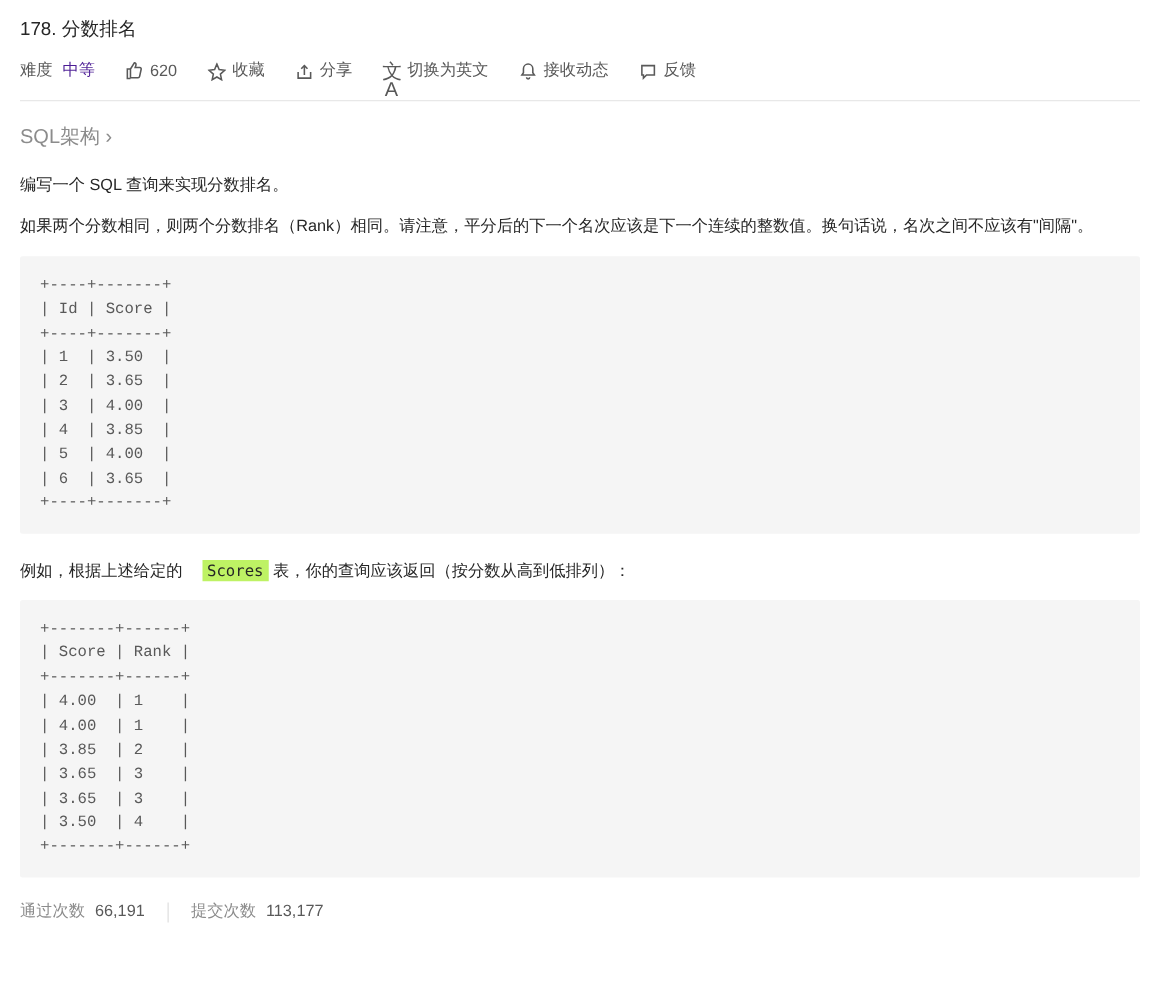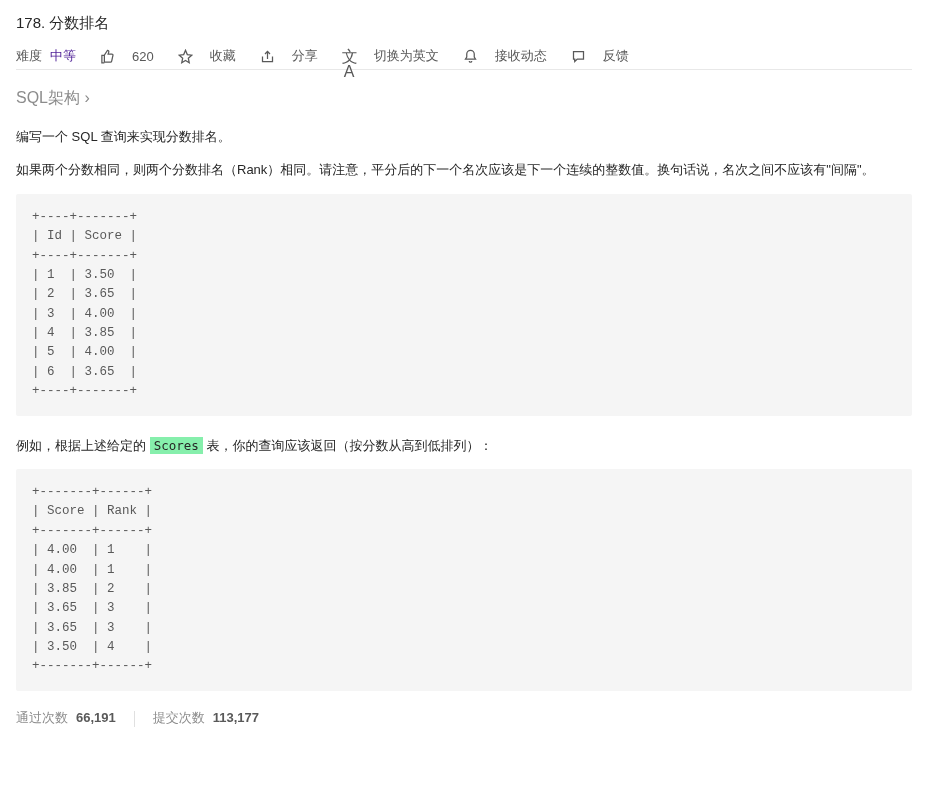--- a/index.html
+++ b/index.html
@@ -18,29 +18,29 @@
     font-weight: 400;
     color: #262626;
     margin-bottom: 14px;
   }
   .toolbar {
     display: flex;
     align-items: center;
     gap: 24px;
     color: #595959;
     font-size: 13px;
-    padding-bottom: 4px;
+    padding-bottom: 15px;
     border-bottom: 1px solid #e8e8e8;
   }
   .diff-label { color: #595959; margin-right: -16px; }
   .diff-value { color: #4c1d95; }
   .tb-item {
     display: inline-flex;
-    align-items: center;
-    gap: 17px;
+    align-items: flex-end;
+    gap: 5px;
     cursor: pointer;
     color: #595959;
   }
   .tb-item svg, .tb-item .glyph {
     width: 15px; height: 15px;
     display: inline-block;
     color: #595959;
   }
   .glyph { font-size: 13px; line-height: 15px; text-align: center; }
   .schema-link {
@@ -62,35 +62,36 @@
     font-family: "SFMono-Regular", Consolas, "Liberation Mono", Menlo, monospace;
     font-size: 12.5px;
     line-height: 1.55;
     color: #595959;
     margin: 12px 0 18px 0;
     white-space: pre;
     border-radius: 2px;
   }
   code.inline {
     font-family: "SFMono-Regular", Consolas, monospace;
-    background: #86efac;
+    background: #bef264;
     padding: 1px 4px;
     font-size: 12.5px;
+    margin-left: 12px;
   }
   .hint-line { margin-top: 14px; line-height: 1.8; }
   .hint-line b { font-weight: 600; }
   .stats {
     margin-top: 12px;
     display: flex;
     align-items: flex-end;
     color: #8c8c8c;
     font-size: 13px;
   }
   .stats .stat { display:flex; align-items:center; gap:8px; }
-  .stats .stat strong { color: #595959; font-weight: 700; font-size: 13px; }
+  .stats .stat strong { color: #595959; font-weight: 400; font-size: 13px; }
   .stats .divider {
     width: 1px; height: 16px; background: #e0e0e0; margin: 0 18px;
   }
 </style>
 </head>
 <body>
 
 <div class="title">178. 分数排名</div>
 
 <div class="toolbar">

